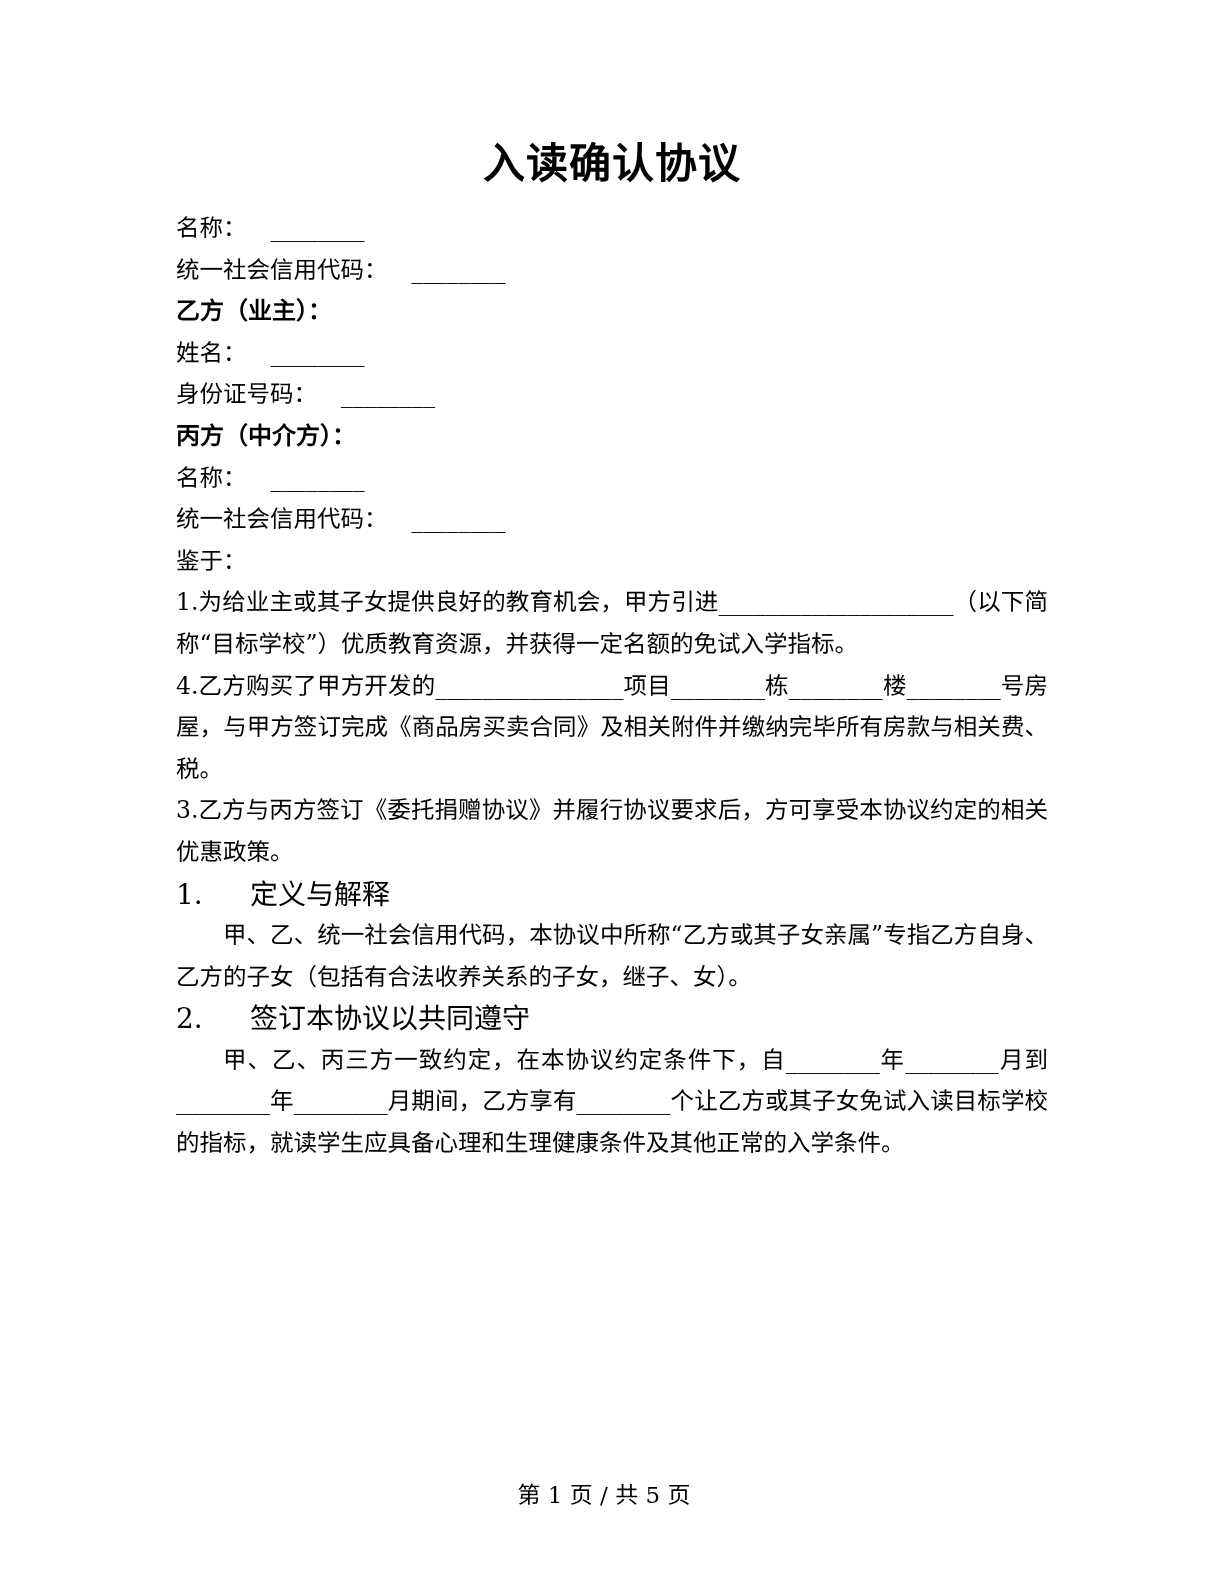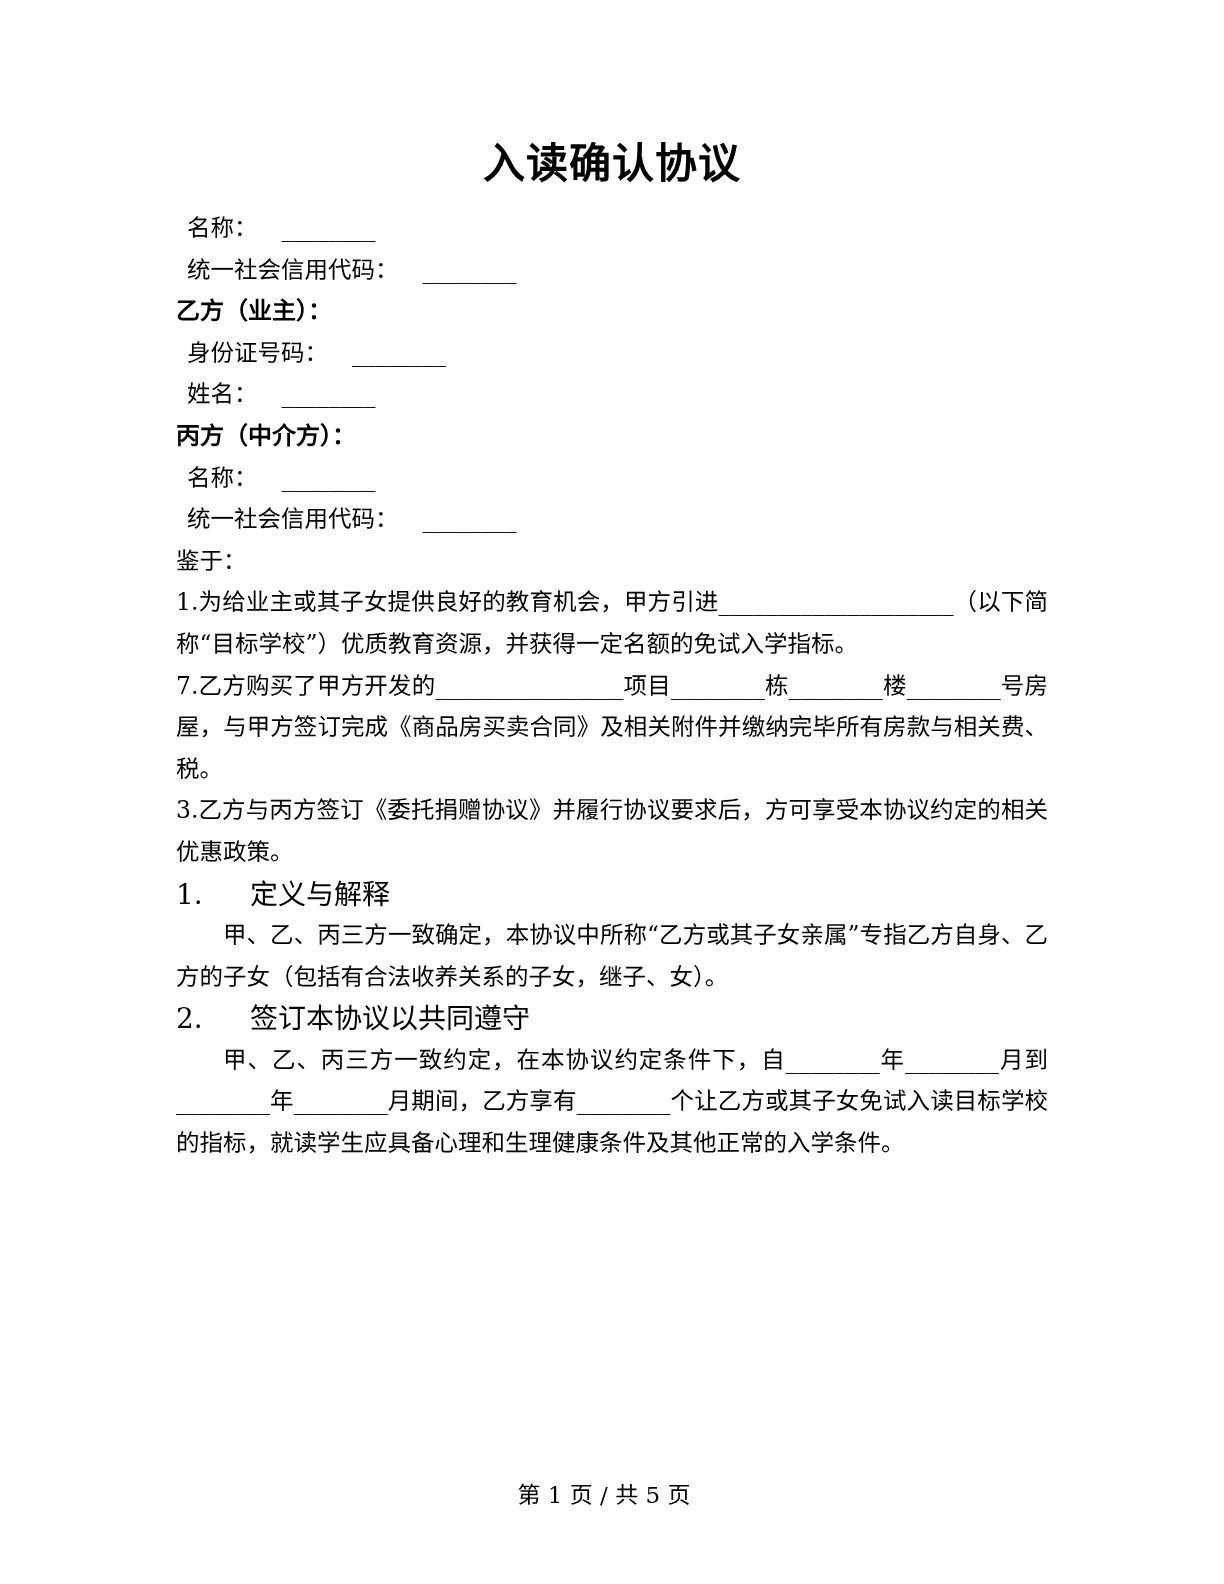--- a/index.html
+++ b/index.html
@@ -38,21 +38,21 @@
     font-size: 23.5px;
     line-height: 41.6px;
     text-align: justify;
     text-justify: inter-ideograph;
   }
   .hei {
     font-weight: 700;
     font-family: "DejaVu Sans", "Liberation Sans", sans-serif;
     font-size: 24px;
   }
-  .field-label { white-space: pre; margin-left: 11px; }
+  .field-label { white-space: pre; }
   .blank {
     letter-spacing: 0;
     margin-left: 24px;
   }
   .sec-heading {
     font-weight: 400;
     font-family: "DejaVu Sans", "Liberation Sans", sans-serif;
     font-size: 28px;
     line-height: 41.6px;
   }
@@ -77,34 +77,34 @@
 
 <div class="page">
   <div class="content">
 
     <h1 class="doc-title">入读确认协议</h1>
 
     <p><span class="field-label">名称：</span><span class="blank">________</span></p>
     <p><span class="field-label">统一社会信用代码：</span><span class="blank">________</span></p>
 
     <p class="hei">乙方（业主）：</p>
+    <p><span class="field-label">姓名：</span><span class="blank">________</span></p>
     <p><span class="field-label">身份证号码：</span><span class="blank">________</span></p>
-    <p><span class="field-label">姓名：</span><span class="blank">________</span></p>
 
     <p class="hei">丙方（中介方）：</p>
     <p><span class="field-label">名称：</span><span class="blank">________</span></p>
     <p><span class="field-label">统一社会信用代码：</span><span class="blank">________</span></p>
 
     <p>鉴于：</p>
     <p>1.为给业主或其子女提供良好的教育机会，甲方引进____________________（以下简称“目标学校”）优质教育资源，并获得一定名额的免试入学指标。</p>
-    <p>7.乙方购买了甲方开发的________________项目________栋________楼________号房屋，与甲方签订完成《商品房买卖合同》及相关附件并缴纳完毕所有房款与相关费、税。</p>
+    <p>4.乙方购买了甲方开发的________________项目________栋________楼________号房屋，与甲方签订完成《商品房买卖合同》及相关附件并缴纳完毕所有房款与相关费、税。</p>
     <p>3.乙方与丙方签订《委托捐赠协议》并履行协议要求后，方可享受本协议约定的相关优惠政策。</p>
 
     <p class="sec-heading"><span class="sec-num">1.</span><span>定义与解释</span></p>
-    <p class="indent">甲、乙、丙三方一致确定，本协议中所称“乙方或其子女亲属”专指乙方自身、乙方的子女（包括有合法收养关系的子女，继子、女）。</p>
+    <p class="indent">甲、乙、统一社会信用代码，本协议中所称“乙方或其子女亲属”专指乙方自身、乙方的子女（包括有合法收养关系的子女，继子、女）。</p>
 
     <p class="sec-heading"><span class="sec-num">2.</span><span>签订本协议以共同遵守</span></p>
     <p class="indent">甲、乙、丙三方一致约定，在本协议约定条件下，自________年________月到________年________月期间，乙方享有________个让乙方或其子女免试入读目标学校的指标，就读学生应具备心理和生理健康条件及其他正常的入学条件。</p>
 
 
   </div>
 
   <div class="footer">第 1 页  / 共 5 页</div>
 </div>
 

